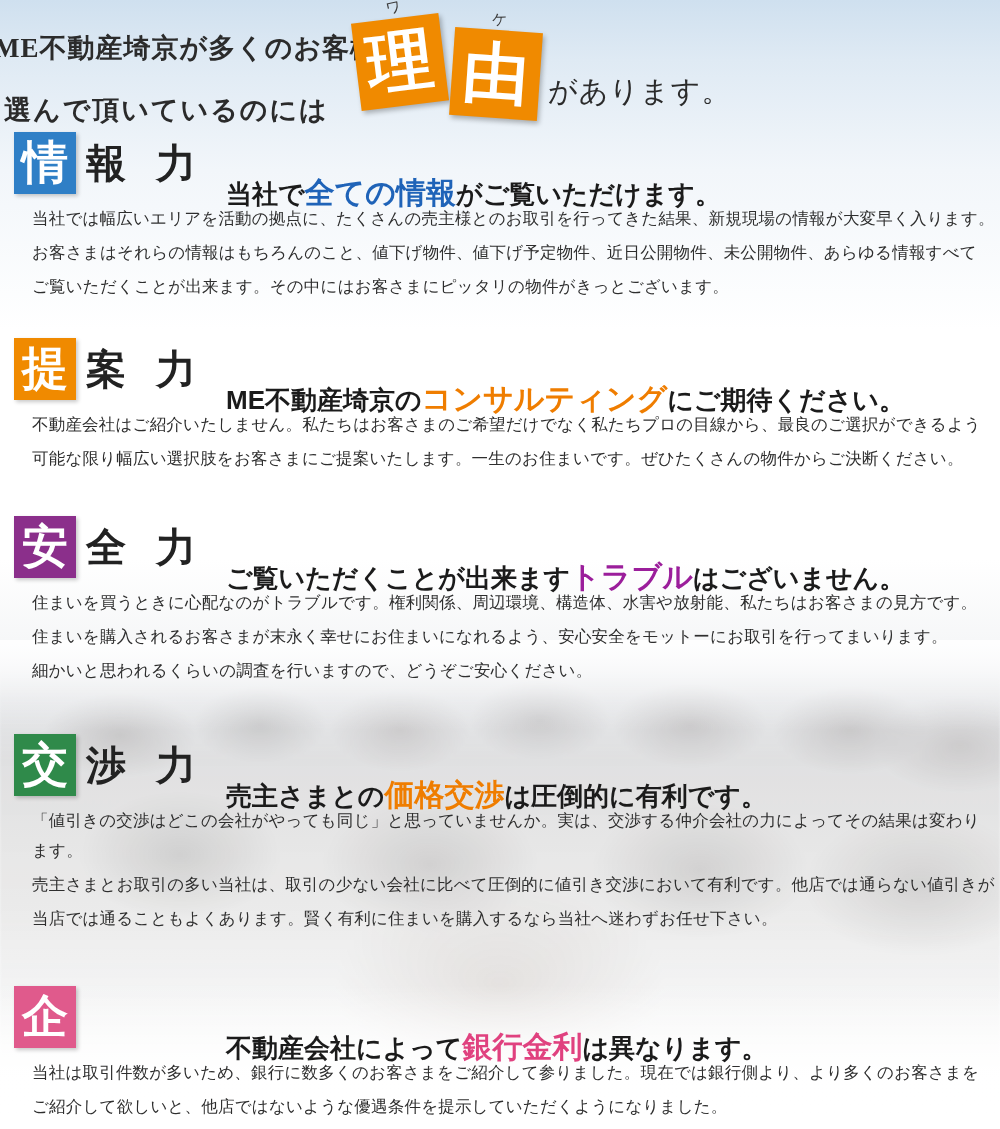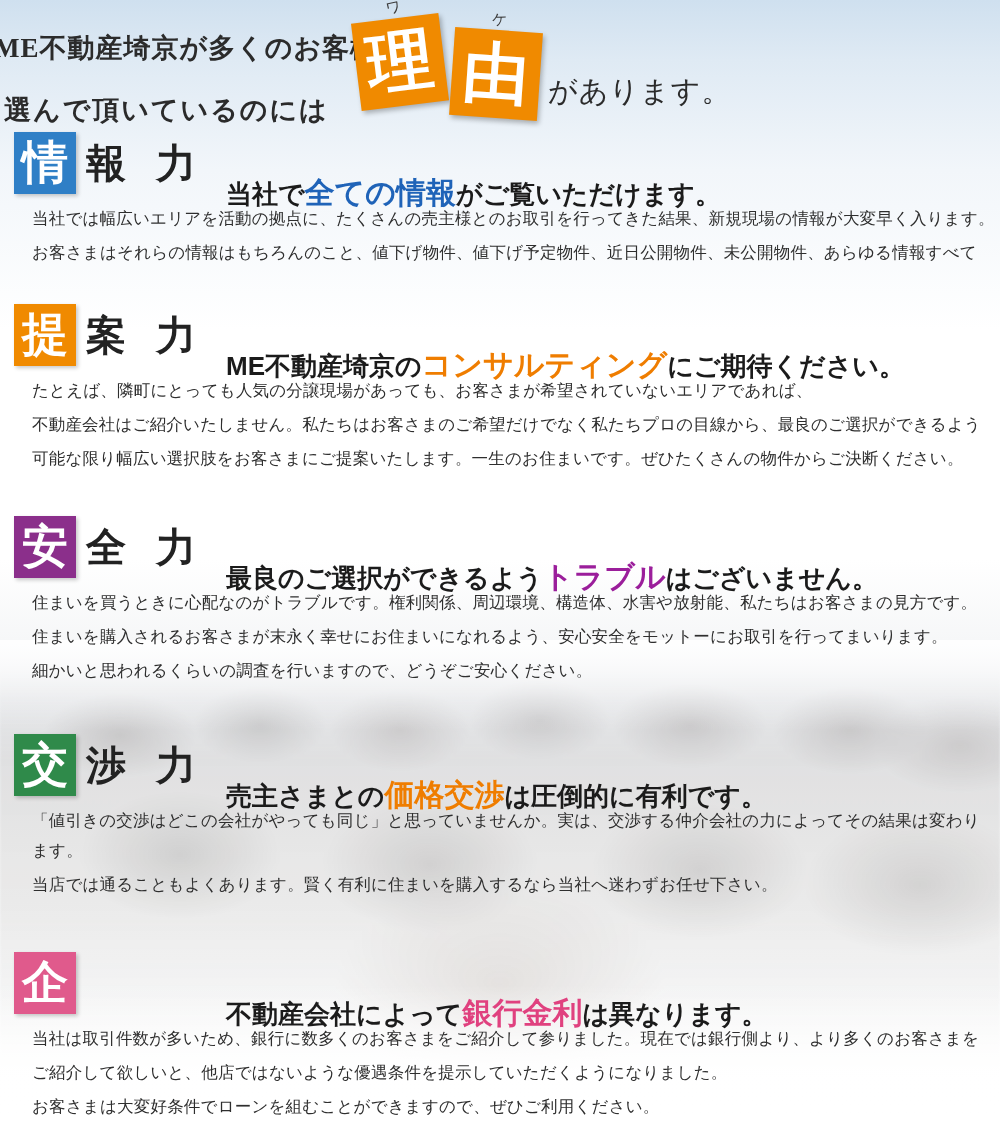--- a/index.html
+++ b/index.html
@@ -251,48 +251,48 @@
           <span class="glyph">情</span>
         </div>
         <div class="badge-rest">報 力</div>
         <div class="head-sentence">
           <span>当社で</span><span class="hl t-blue">全ての情報</span><span>がご覧いただけます。</span>
         </div>
       </div>
       <div class="body-copy">
         <p>当社では幅広いエリアを活動の拠点に、たくさんの売主様とのお取引を行ってきた結果、新規現場の情報が大変早く入ります。</p>
         <p>お客さまはそれらの情報はもちろんのこと、値下げ物件、値下げ予定物件、近日公開物件、未公開物件、あらゆる情報すべて</p>
+        <p>ご覧いただくことが出来ます。その中にはお客さまにピッタリの物件がきっとございます。</p>
       </div>
     </section>
 
     <section class="reason sec2">
       <div class="reason-head">
         <div class="badge c-orange">
           <span class="glyph">提</span>
         </div>
         <div class="badge-rest">案 力</div>
         <div class="head-sentence">
           <span>ME不動産埼京の</span><span class="hl t-orange">コンサルティング</span><span>にご期待ください。</span>
         </div>
       </div>
       <div class="body-copy">
-        <p>たとえば、隣町にとっても人気の分譲現場があっても、お客さまが希望されていないエリアであれば、</p>
         <p>不動産会社はご紹介いたしません。私たちはお客さまのご希望だけでなく私たちプロの目線から、最良のご選択ができるよう</p>
         <p>可能な限り幅広い選択肢をお客さまにご提案いたします。一生のお住まいです。ぜひたくさんの物件からご決断ください。</p>
       </div>
     </section>
 
     <section class="reason sec3">
       <div class="reason-head">
         <div class="badge c-purple">
           <span class="glyph">安</span>
         </div>
         <div class="badge-rest">全 力</div>
         <div class="head-sentence">
-          <span>最良のご選択ができるよう</span><span class="hl t-purple">トラブル</span><span>はございません。</span>
+          <span>ご覧いただくことが出来ます</span><span class="hl t-purple">トラブル</span><span>はございません。</span>
         </div>
       </div>
       <div class="body-copy">
         <p>住まいを買うときに心配なのがトラブルです。権利関係、周辺環境、構造体、水害や放射能、私たちはお客さまの見方です。</p>
         <p>住まいを購入されるお客さまが末永く幸せにお住まいになれるよう、安心安全をモットーにお取引を行ってまいります。</p>
         <p>細かいと思われるくらいの調査を行いますので、どうぞご安心ください。</p>
       </div>
     </section>
 
     <section class="reason sec4">
@@ -300,20 +300,21 @@
         <div class="badge c-green">
           <span class="glyph">交</span>
         </div>
         <div class="badge-rest">渉 力</div>
         <div class="head-sentence">
           <span>売主さまとの</span><span class="hl t-orange">価格交渉</span><span>は圧倒的に有利です。</span>
         </div>
       </div>
       <div class="body-copy">
         <p>「値引きの交渉はどこの会社がやっても同じ」と思っていませんか。実は、交渉する仲介会社の力によってその結果は変わります。</p>
+        <p>売主さまとお取引の多い当社は、取引の少ない会社に比べて圧倒的に値引き交渉において有利です。他店では通らない値引きが</p>
         <p>当店では通ることもよくあります。賢く有利に住まいを購入するなら当社へ迷わずお任せ下さい。</p>
       </div>
     </section>
 
     <section class="reason sec5">
       <div class="reason-head">
         <div class="badge c-pink">
           <span class="glyph">企</span>
         </div>
         <div class="head-sentence">

